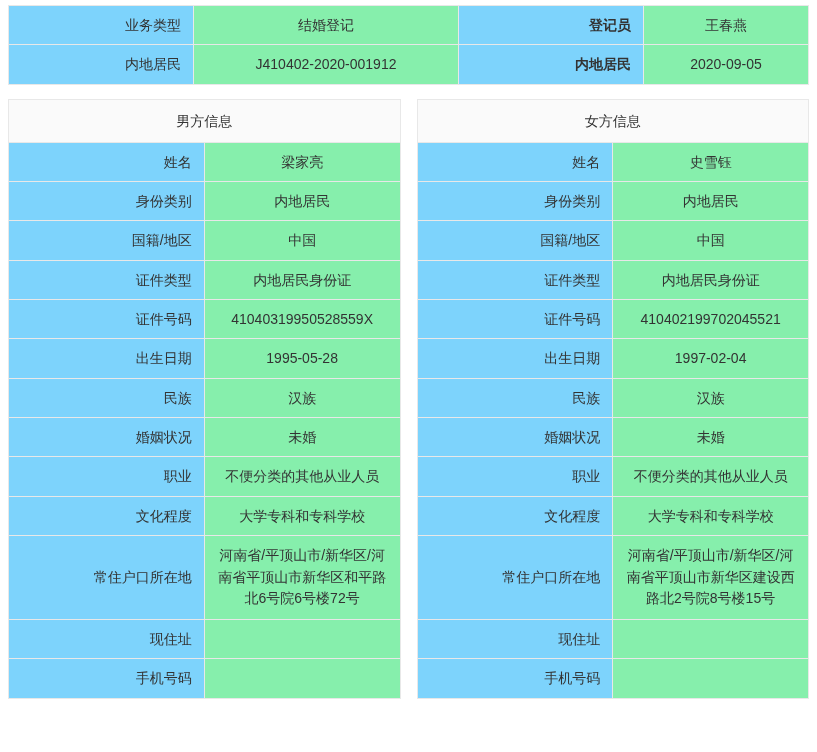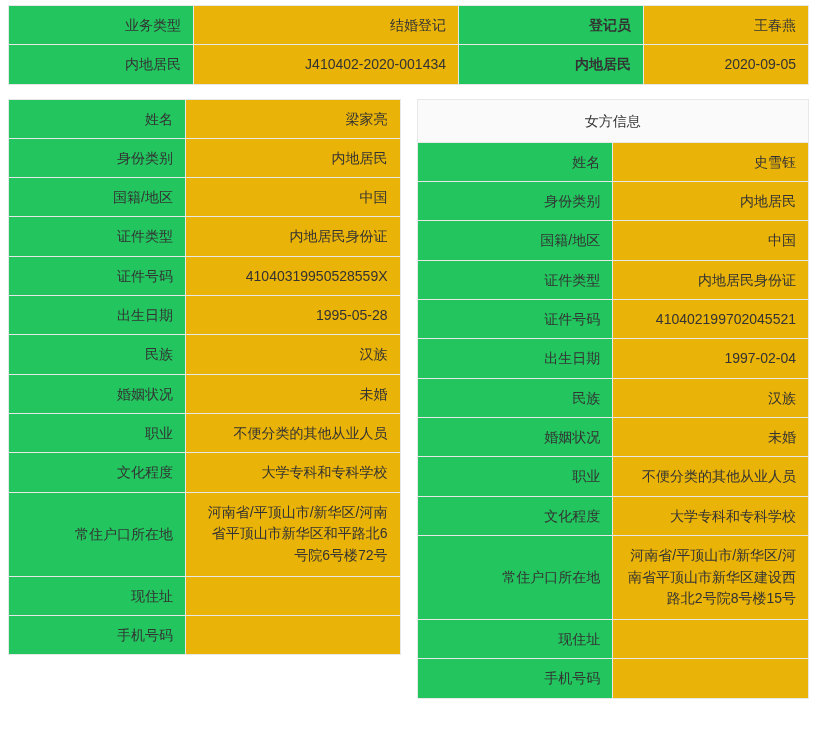--- a/index.html
+++ b/index.html
@@ -28,28 +28,28 @@
     table-layout: fixed;
   }
   td, th {
     border: 1px solid #e8e8e8;
     padding: 9px 12px;
     font-weight: normal;
     vertical-align: middle;
     line-height: 1.45;
   }
   .lbl {
-    background: #22c55e;
+    background: #7dd3fc;
     text-align: right;
     color: #333333;
     white-space: nowrap;
   }
   .val {
-    background: #eab308;
-    text-align: right;
+    background: #86efac;
+    text-align: center;
     color: #333333;
     word-break: break-all;
   }
 
   
   .top-table td {
     height: 20px;
   }
   .top-table .c1 { width: 160px; }
   .top-table .c2 { width: 240px; }
@@ -89,33 +89,36 @@
   <table class="top-table">
     <tbody>
       <tr>
         <td class="lbl c1">业务类型</td>
         <td class="val c2">结婚登记</td>
         <td class="lbl c3">登记员</td>
         <td class="val c4">王春燕</td>
       </tr>
       <tr>
         <td class="lbl c1">内地居民</td>
-        <td class="val c2">J410402-2020-001434</td>
+        <td class="val c2">J410402-2020-001912</td>
         <td class="lbl c3">内地居民</td>
         <td class="val c4">2020-09-05</td>
       </tr>
     </tbody>
   </table>
 
   <div class="persons">
 
     <div class="person-block">
       <table class="person-table">
         <tbody>
           <tr>
+            <td class="hdr" colspan="2">男方信息</td>
+          </tr>
+          <tr>
             <td class="lbl">姓名</td>
             <td class="val">梁家亮</td>
           </tr>
           <tr>
             <td class="lbl">身份类别</td>
             <td class="val">内地居民</td>
           </tr>
           <tr>
             <td class="lbl">国籍/地区</td>
             <td class="val">中国</td>

